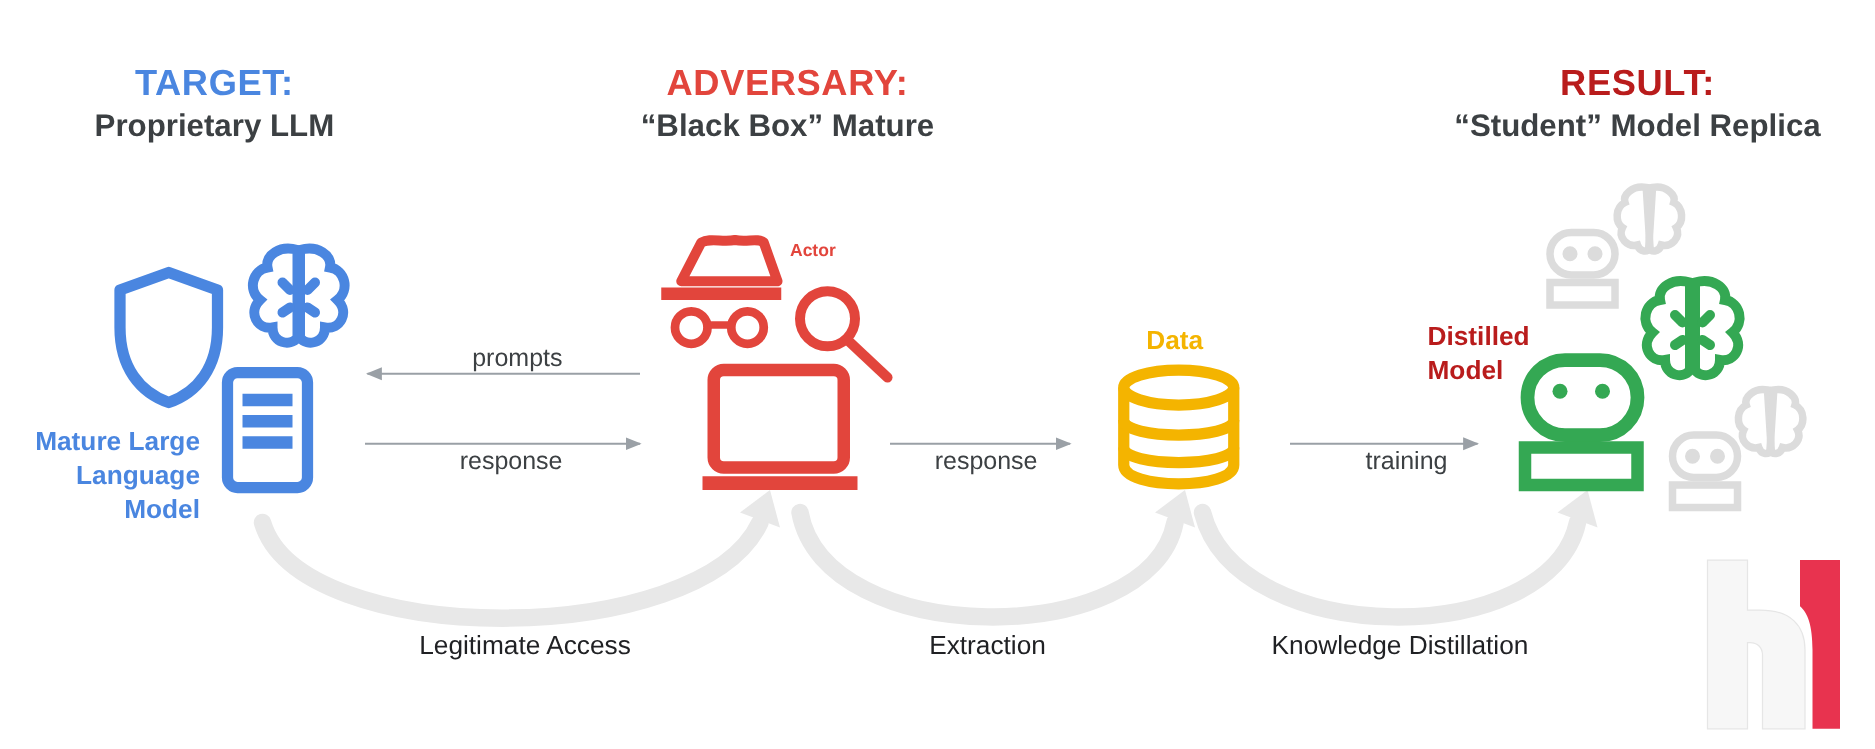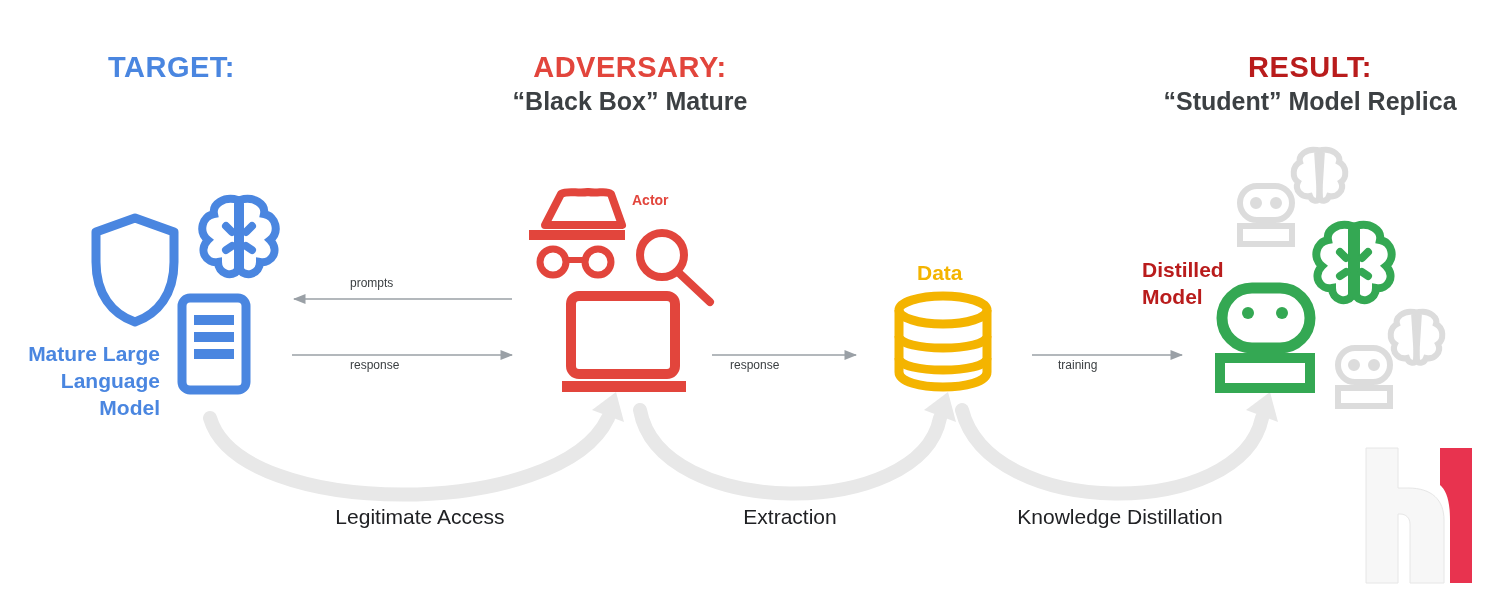--- a/index.html
+++ b/index.html
@@ -4,30 +4,31 @@
   <style>
     html, body { margin: 0; padding: 0; background: #ffffff; }
     body { width: 1500px; height: 599px; position: relative; overflow: hidden; font-family: "Liberation Sans", "DejaVu Sans", sans-serif; }
     .hdr { position: absolute; text-align: center; font-weight: bold; }
     .hdr .kicker { font-size: 29px; letter-spacing: 0.5px; line-height: 34px; }
     .hdr .sub { font-size: 25px; color: #3c4043; line-height: 34px; }
     .blue { color: #4a86e0; }
     .red { color: #e2453c; }
     .green { color: #b91c1c; }
     .yellow { color: #f4b400; }
-    .flow-label { position: absolute; font-size: 12px; color: #3c4043; text-align: left; }
+    .flow-label { position: absolute; font-size: 20px; color: #3c4043; text-align: right; }
     .stage-label { position: absolute; font-size: 21px; color: #202124; text-align: center; }
     .icon-label { position: absolute; font-weight: bold; }
     svg.layer { position: absolute; left: 0; top: 0; }
   </style>
 </head>
 <body>
 
 <div class="hdr" style="left:44px; top:50px; width:255px;">
   <div class="kicker blue">TARGET:</div>
+  <div class="sub">Proprietary LLM</div>
 </div>
 <div class="hdr" style="left:485px; top:50px; width:290px;">
   <div class="kicker red">ADVERSARY:</div>
   <div class="sub">“Black Box” Mature</div>
 </div>
 <div class="hdr" style="left:1140px; top:50px; width:340px;">
   <div class="kicker green">RESULT:</div>
   <div class="sub">“Student” Model Replica</div>
 </div>
 

